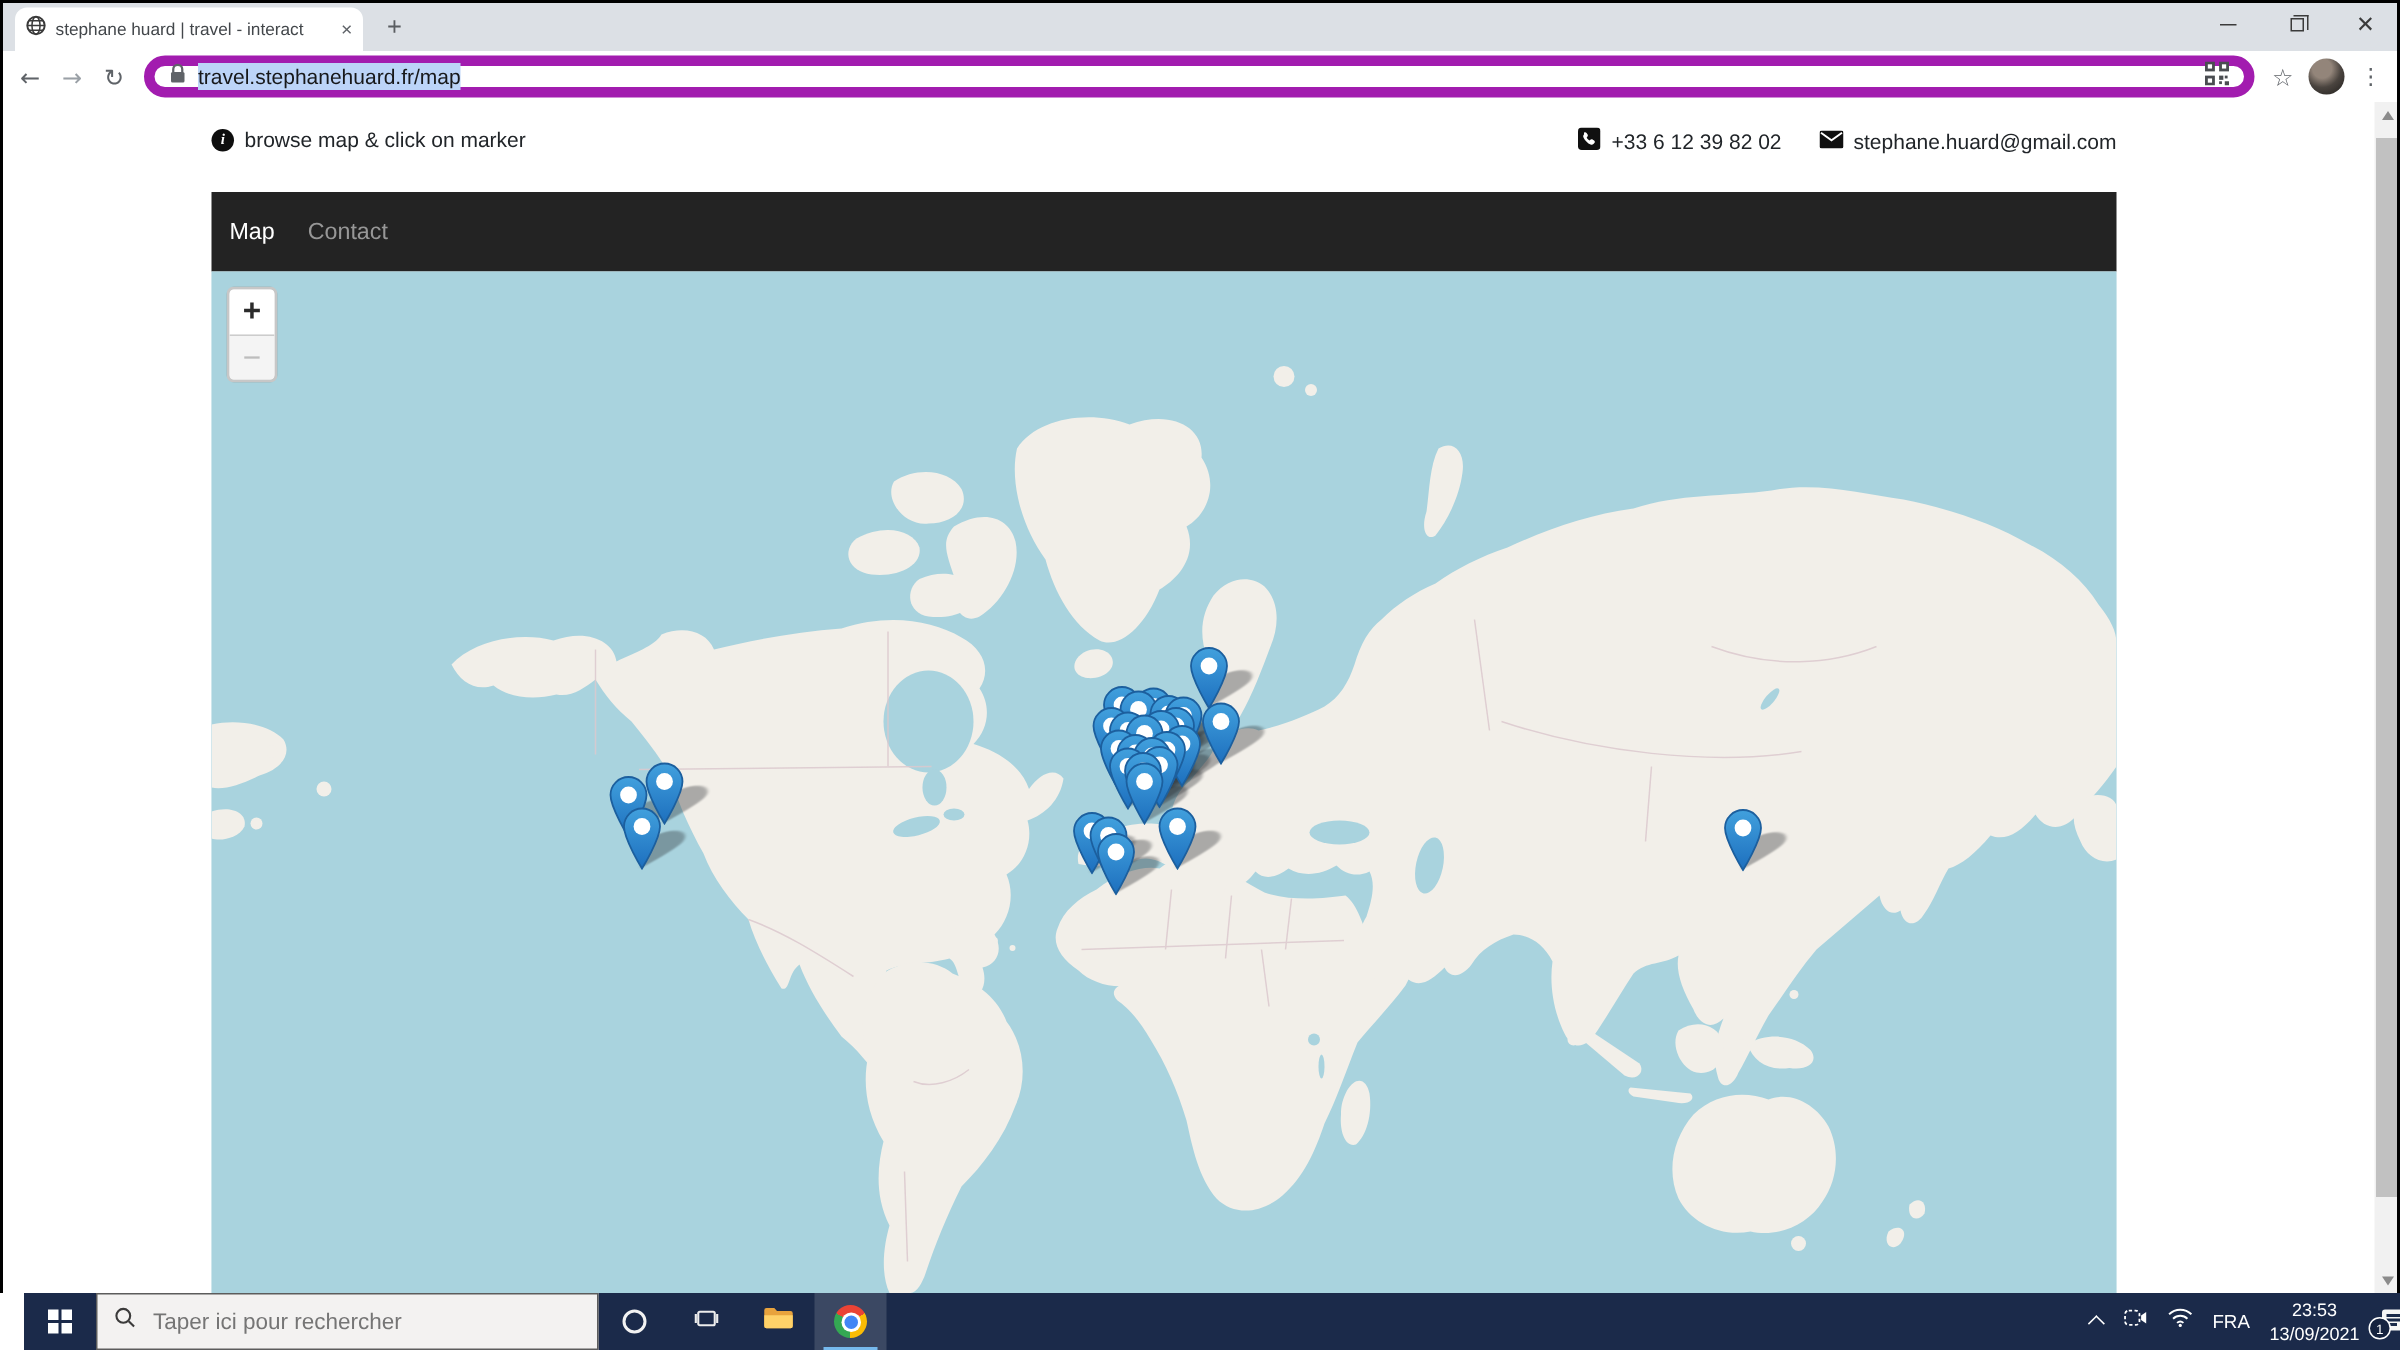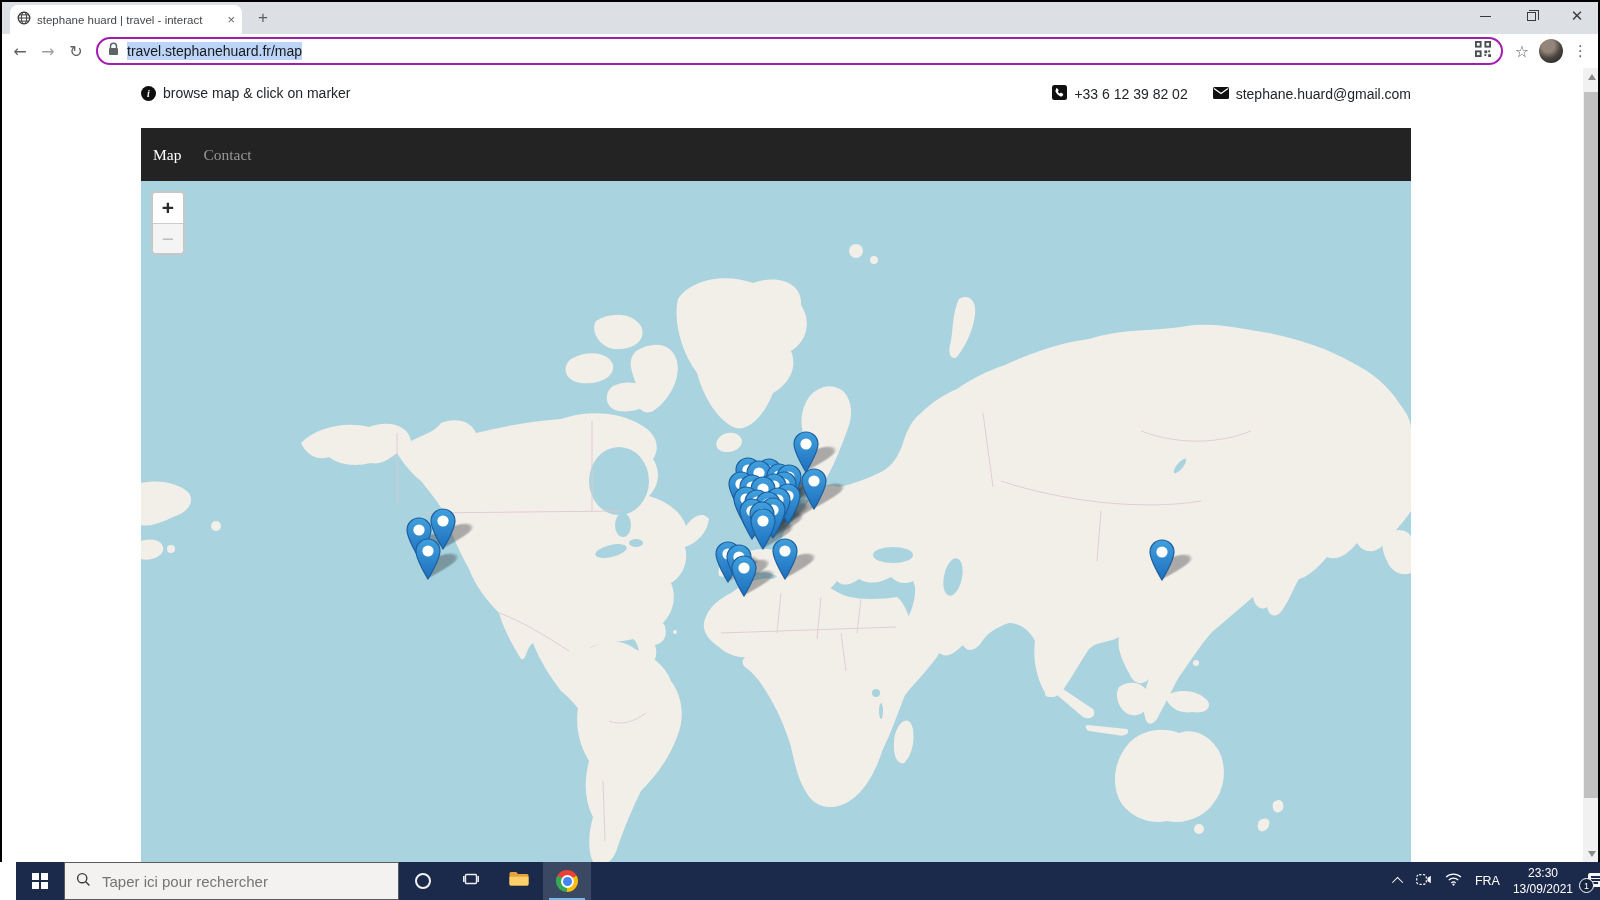--- a/index.html
+++ b/index.html
@@ -24,21 +24,21 @@
   .ic-restore::before{content:"";position:absolute;left:1.2px;top:-3.4px;width:9px;height:9px;
           border:1.2px solid #3b3b3b;border-left:none;border-bottom:none;}
   .ic-close{font-size:15px;color:#3b3b3b;line-height:1;font-family:"DejaVu Sans",sans-serif;}
 
   
   .toolbar{position:absolute;left:0;top:34px;width:100%;height:34px;background:#fff;display:flex;
            align-items:center;padding:0 6px;z-index:40;}
   .navbtn{width:28px;height:28px;display:flex;align-items:center;justify-content:center;font-size:16px;
           color:#5f6368;font-family:"DejaVu Sans",sans-serif;}
   .navbtn.disabled{color:#9aa0a6;}
-  .omnibox{flex:1;height:28px;margin:0 6px;border:2px solid #a21caf;border-radius:15px;background:#fff;
+  .omnibox{flex:1;height:28px;margin:0 6px;border:7px solid #a21caf;border-radius:15px;background:#fff;
            display:flex;align-items:center;padding:0 10px;gap:8px;}
   .url{font-size:14px;color:#17181a;}
   .url .sel{background:#bcd4f8;padding:1px 0;}
   .omni-spacer{flex:1;}
   .toolbar-right{display:flex;align-items:center;gap:10px;padding:0 6px;}
   .star{font-size:16px;color:#5f6368;font-family:"DejaVu Sans",sans-serif;}
   .avatar{width:24px;height:24px;border-radius:50%;
           background:radial-gradient(circle at 38% 28%,#93857a 0 28%,#4a443f 55%,#1f1d1b 100%);}
   .kebab{font-size:15px;color:#5f6368;font-family:"DejaVu Sans",sans-serif;}
 
@@ -48,21 +48,21 @@
   .infobar{padding-top:17px;height:60px;display:flex;justify-content:space-between;align-items:flex-start;
            font-size:14px;color:#212529;}
   .infobar .grp{display:flex;align-items:center;gap:7px;}
   .infobar .grp2{display:flex;align-items:flex-start;gap:7px;margin-left:18px;}
   .info-ic{width:15px;height:15px;border-radius:50%;background:#0e0e0e;color:#fff;display:flex;
            align-items:center;justify-content:center;font-size:10px;font-weight:bold;
            font-family:"Liberation Serif",serif;font-style:italic;}
   .siteheader{height:53px;background:#232323;display:flex;align-items:center;justify-content:space-between;
               padding:0 20px 0 12px;}
   .brand{color:#fff;font-size:20.5px;font-weight:500;letter-spacing:.3px;}
-  .nav{display:flex;gap:22px;font-size:15.5px;font-family:Liberation Serif, serif;}
+  .nav{display:flex;gap:22px;font-size:15.5px;}
   .nav .active{color:#fff;}
   .nav .idle{color:#979797;}
 
   
   .map{position:relative;width:1270px;height:681px;background:#a9d3de;overflow:hidden;}
   .world{position:absolute;left:0;top:0;}
   .shadow-layer,.pin-layer{position:absolute;left:0;top:0;width:100%;height:100%;}
   .pin,.pin-shadow{position:absolute;width:26px;height:42px;}
   .pin-shadow{opacity:.34;filter:blur(1px);transform-origin:13px 40px;
               transform:skewX(-42deg) scaleY(.62);}
@@ -598,21 +598,21 @@
       <span>
         <svg width="17" height="13" viewBox="0 0 16 12" fill="none" stroke="#fff" stroke-width="1.2">
             <path d="M1 3.8a10 10 0 0114 0"></path>
             <path d="M3.5 6.6a6.5 6.5 0 019 0"></path>
             <path d="M6 9.2a3 3 0 014 0"></path>
             <circle cx="8" cy="10.8" r="1" fill="#fff" stroke="none"></circle>
           </svg>
       </span>
       <span class="lang">FRA</span>
       <span class="clock">
-        <span>23:30</span>
+        <span>23:53</span>
         <span>13/09/2021</span>
       </span>
       <span class="notif">
         <span class="bubble">
           <i style="top:3px"></i>
             <i style="top:6px"></i>
             <i style="top:9px;right:8px"></i>
         </span>
         <span class="badge">1</span>
       </span>

